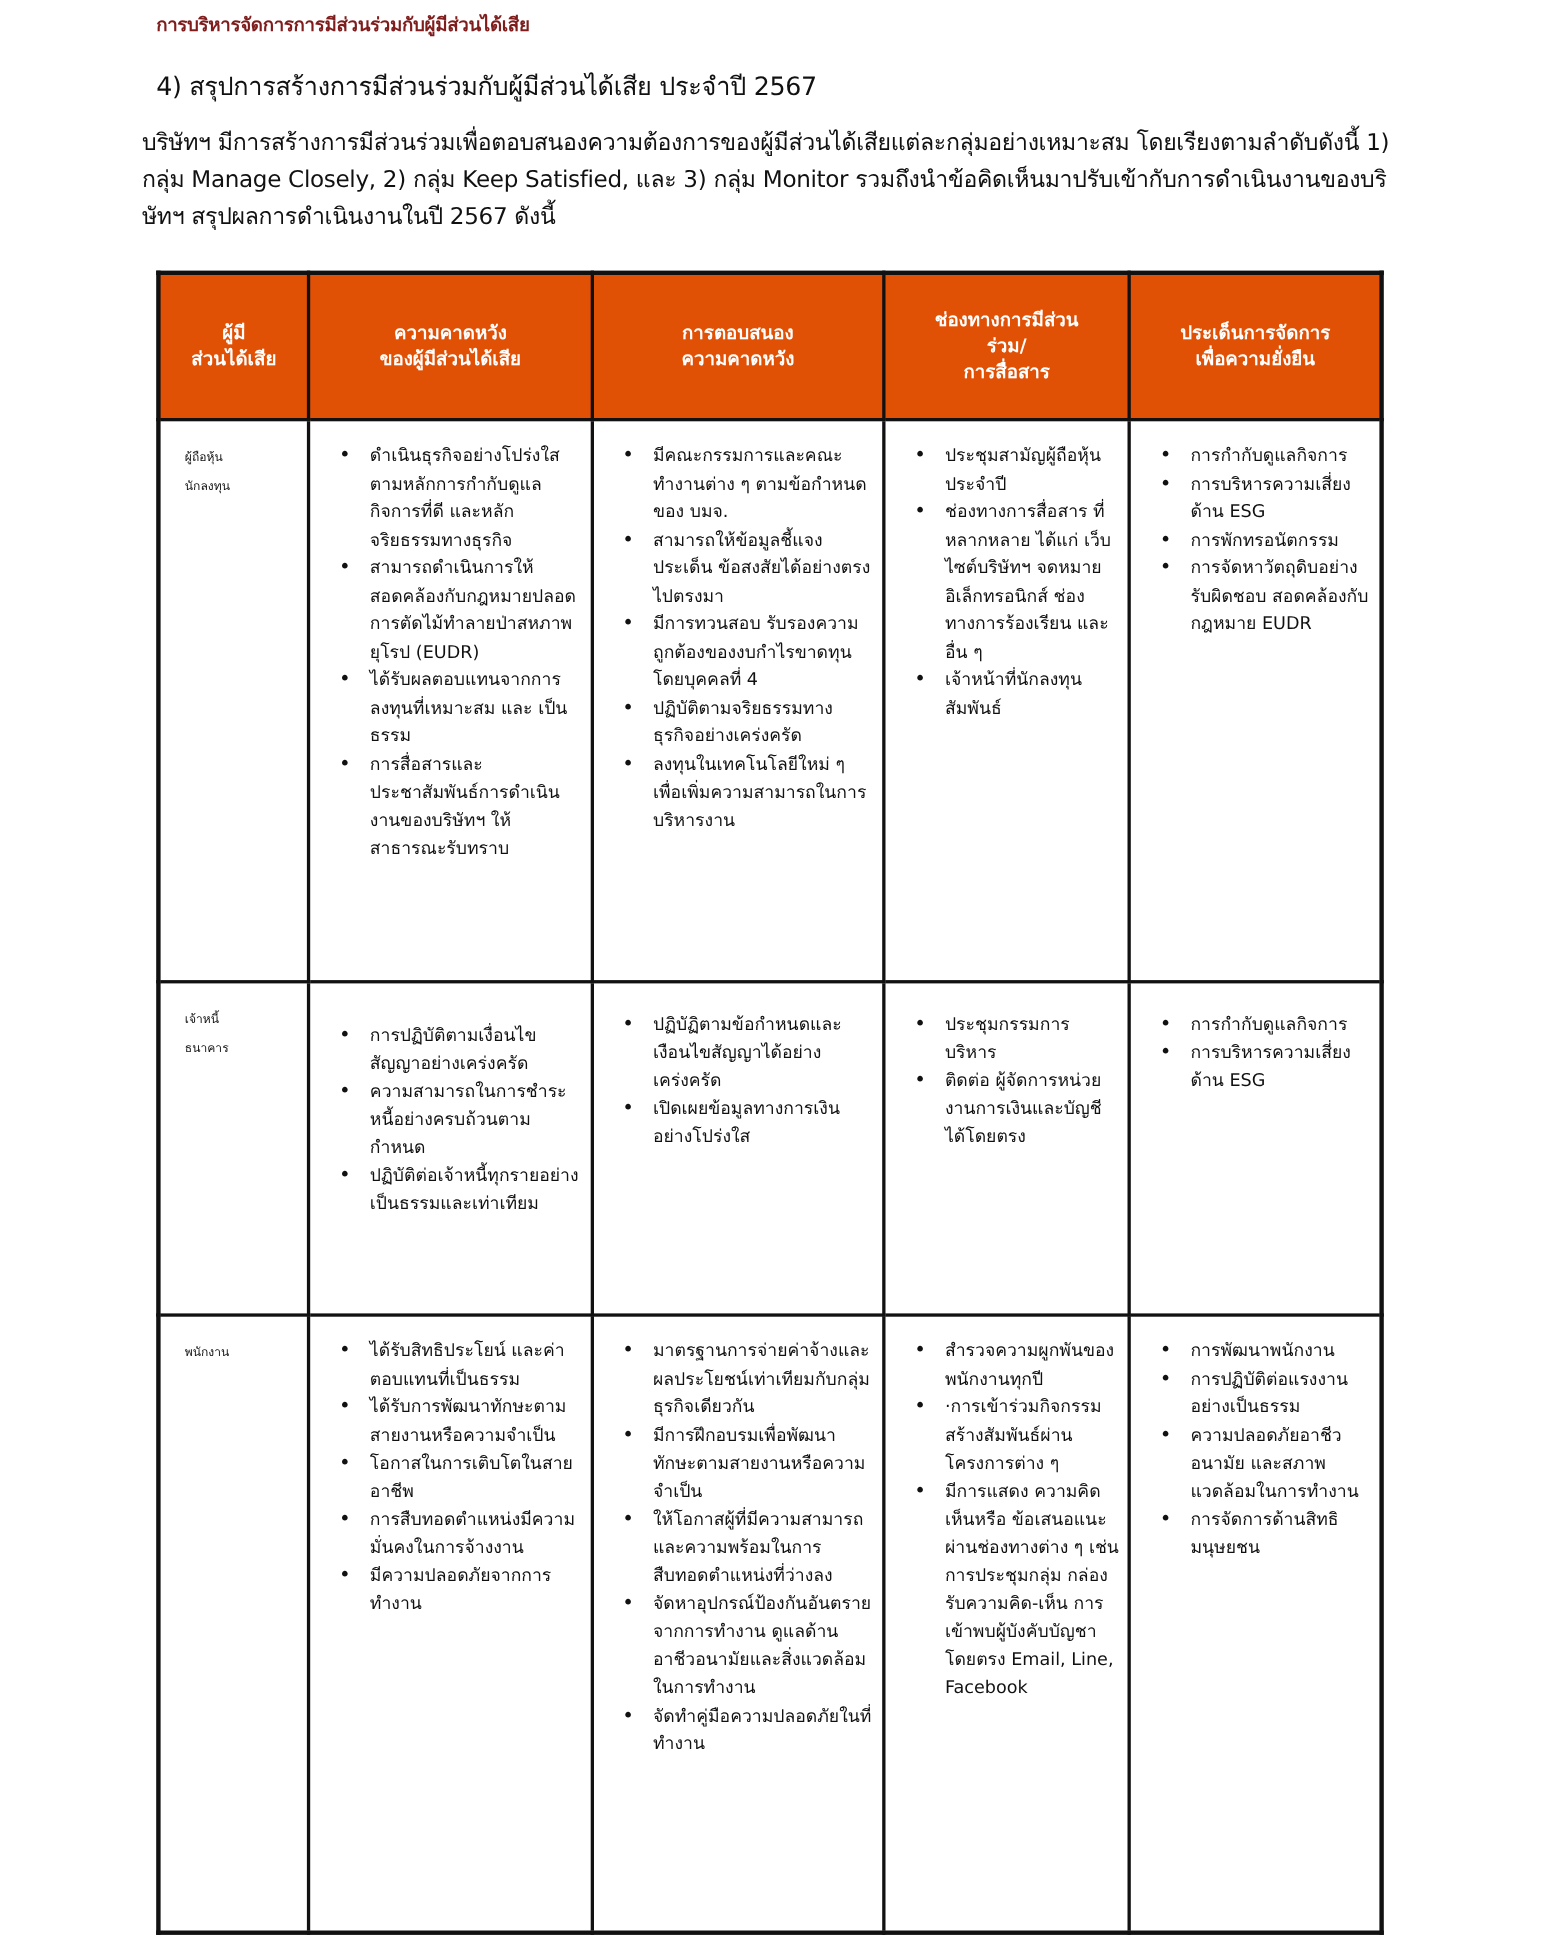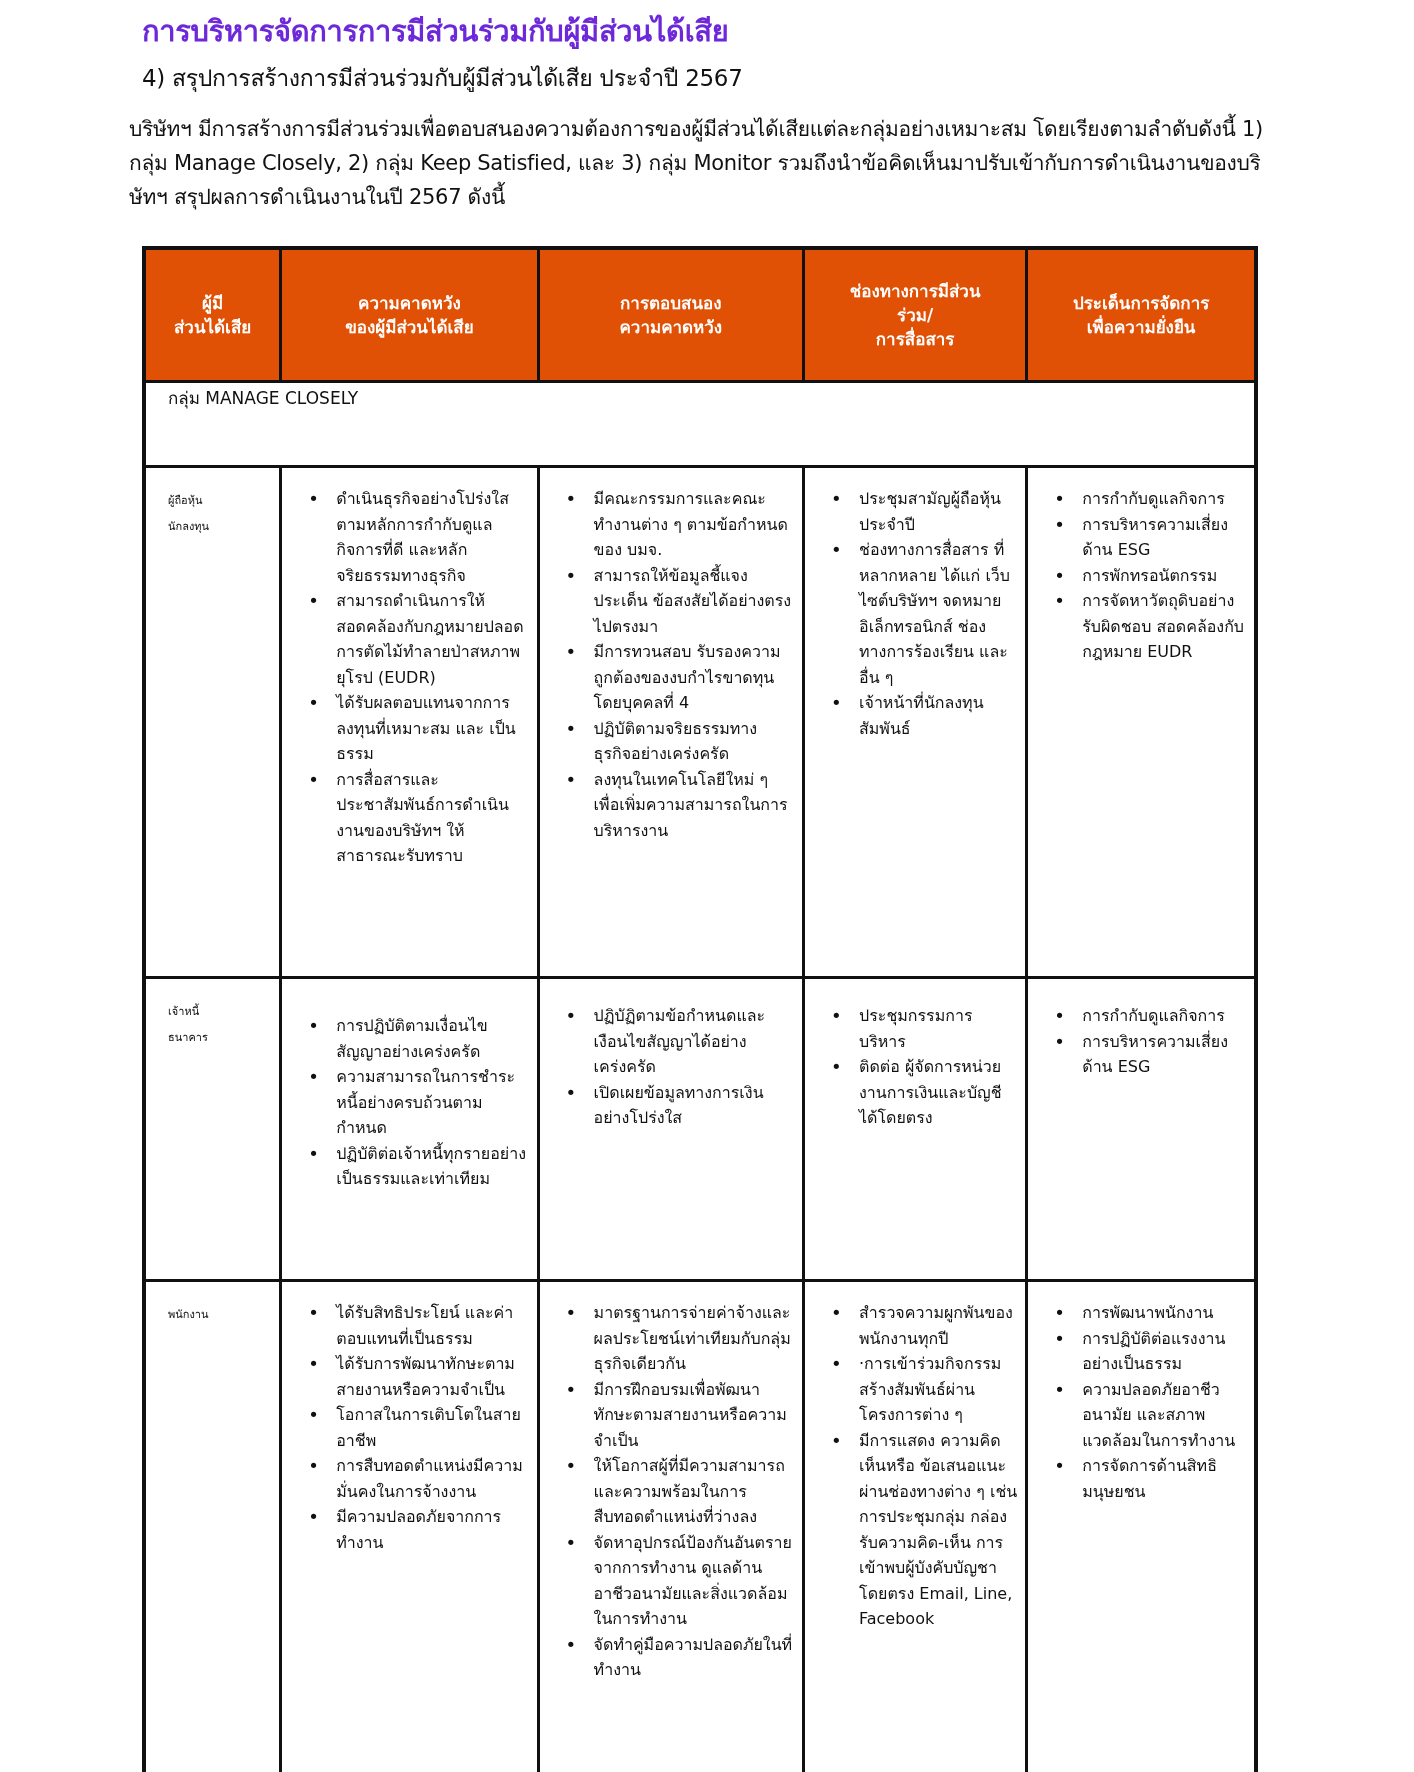--- a/index.html
+++ b/index.html
@@ -2,21 +2,21 @@
 <html><head>
 <meta charset="utf-8">
 <style>
   html, body { margin: 0; padding: 0; background: #ffffff; }
   body {
     width: 1414px; height: 1772px; position: relative; overflow: hidden;
     font-family: "DejaVu Sans", "Liberation Sans", sans-serif; color: #111;
   }
   .page-title {
     position: absolute; left: 142px; top: 8px;
-    font-size: 29px; font-weight: bold; color: #6d28d9;
+    font-size: 17px; font-weight: bold; color: #7f1d1d;
     font-family: "DejaVu Sans", sans-serif; letter-spacing: -0.3px;
   }
   .section-heading {
     position: absolute; left: 142px; top: 60px;
     font-size: 23px; color: #111; letter-spacing: -0.3px;
   }
   .intro {
     position: absolute; left: 129px; top: 112px; width: 1140px;
     font-size: 21px; line-height: 34px; color: #111; letter-spacing: -0.3px;
   }
@@ -70,23 +70,20 @@
   <thead>
     <tr>
       <th><span>ผู้มี</span><br><span>ส่วนได้เสีย</span></th>
       <th><span>ความคาดหวัง</span><br><span>ของผู้มีส่วนได้เสีย</span></th>
       <th><span>การตอบสนอง</span><br><span>ความคาดหวัง</span></th>
       <th><span>ช่องทางการมีส่วน</span><br><span>ร่วม/</span><br><span>การสื่อสาร</span></th>
       <th><span>ประเด็นการจัดการ</span><br><span>เพื่อความยั่งยืน</span></th>
     </tr>
   </thead>
   <tbody>
-    <tr class="group-row">
-      <td colspan="5">กลุ่ม MANAGE CLOSELY</td>
-    </tr>
 
     <tr class="row-shareholder">
       <td class="name-cell"><span>ผู้ถือหุ้น</span><br><span>นักลงทุน</span></td>
       <td class="list-cell">
           <ul>
         <li>ดำเนินธุรกิจอย่างโปร่งใส ตามหลักการกำกับดูแลกิจการที่ดี และหลักจริยธรรมทางธุรกิจ</li>
         <li>สามารถดำเนินการให้สอดคล้องกับกฎหมายปลอดการตัดไม้ทำลายป่าสหภาพยุโรป (EUDR)</li>
         <li>ได้รับผลตอบแทนจากการลงทุนที่เหมาะสม และ เป็นธรรม</li>
         <li>การสื่อสารและประชาสัมพันธ์การดำเนินงานของบริษัทฯ ให้สาธารณะรับทราบ</li>
       </ul>

